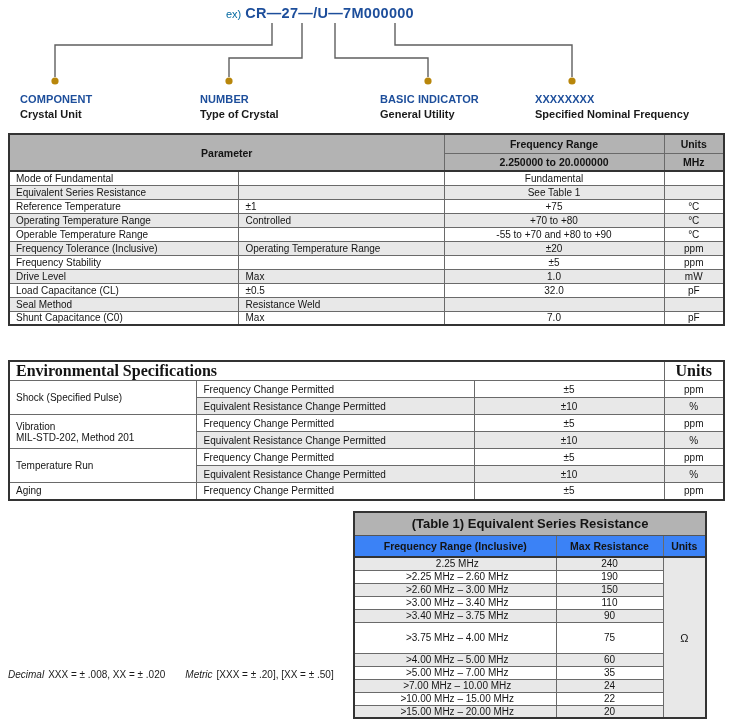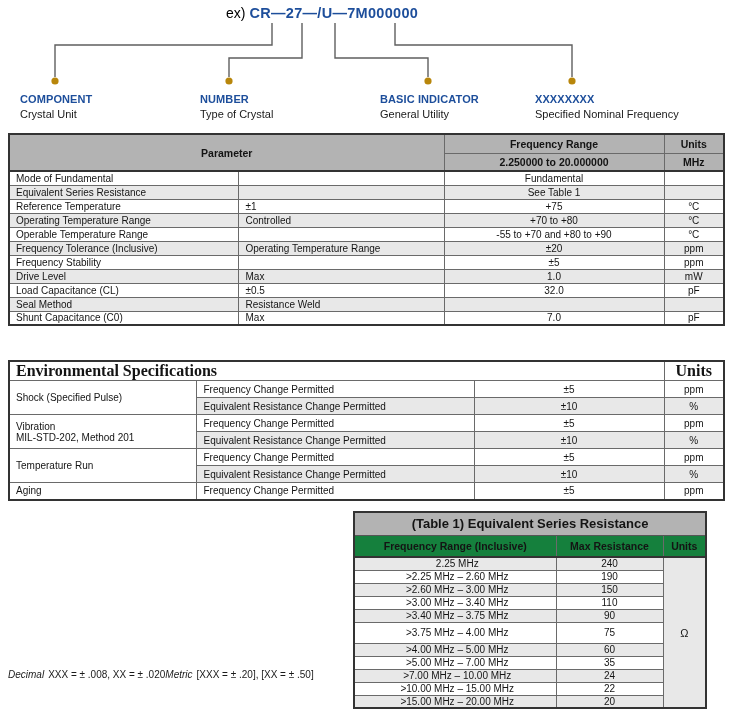--- a/index.html
+++ b/index.html
@@ -6,25 +6,25 @@
   html,body { margin:0; padding:0; }
   body {
     width:730px; height:724px; position:relative; overflow:hidden;
     background:#ffffff; color:#141414;
     font-family:"Liberation Sans", sans-serif;
   }
   .abs { position:absolute; }
 
   
   .title-row { left:226px; top:4px; white-space:nowrap; }
-  .ex { font-size:14px; color:#000000; }
+  .ex { font-size:11px; color:#0369a1; }
   .pn { font-size:14.5px; font-weight:bold; color:#1d4e9b; margin-left:4px; letter-spacing:0.3px; }
   .callout { top:93px; width:170px; }
   .co-label { font-size:11px; font-weight:bold; color:#1d4e9b; letter-spacing:0.1px; white-space:nowrap; }
-  .co-desc { font-size:11px; color:#1a1a1a; margin-top:3px; white-space:nowrap; }
+  .co-desc { font-size:11px; color:#1a1a1a; margin-top:3px; white-space:nowrap;font-weight:bold; }
 
   
   table.tbl { position:absolute; border-collapse:collapse; table-layout:fixed; font-size:10px; color:#141414; border:2px solid #333; }
   table.tbl td { border:1px solid #6a6a6a; padding:0 4px; overflow:hidden; white-space:nowrap; vertical-align:middle; }
   .hdr td { background:#b3b3b3; font-weight:bold; text-align:center; font-size:10.5px; border-color:#565656; }
   tr.alt td { background:#e8e8e8; }
   tr.thick-top td { border-top:2px solid #333; }
   .c-name  { text-align:left;  padding-left:6px !important; }
   .c-qual  { text-align:left;  padding-left:7px !important; }
   .c-val   { text-align:center; }
@@ -32,30 +32,30 @@
 
   
   .envhdr { font-weight:bold; font-size:16px; background:#ffffff;font-family:Liberation Serif, serif; }
   .env-title-cell { text-align:left; padding-left:6px !important; }
   .env-units-cell { text-align:center; }
   td.grp { background:#ffffff; text-align:left; padding-left:6px !important; white-space:normal; }
   tr.gstart td { border-top:1.5px solid #3a3a3a; }
 
   
   .rt-title { background:#b3b3b3; font-weight:bold; text-align:center; font-size:13px; border-color:#565656 !important; }
-  tr.rt-hdr td { background:#15803d; font-weight:bold; text-align:center; font-size:10.5px; border-bottom:2px solid #333; }
+  tr.rt-hdr td { background:#3b82f6; font-weight:bold; text-align:center; font-size:10.5px; border-bottom:2px solid #333; }
   .rt-range { text-align:center; padding-left:8px !important; }
   .rt-max { text-align:center; }
   .rt-units { background:#e8e8e8; text-align:center; font-size:11px; }
 
   
   .footnote { left:8px; top:666px; width:346px; font-size:10px; line-height:15.5px; color:#1a1a1a; }
   .fn-line2 { white-space:nowrap; margin-top:1px; }
   .fn-italic { font-style:italic; }
-  .fn-metric-label { margin-left:0;font-style:italic; }
+  .fn-metric-label { margin-left:20px;font-style:italic; }
   .fn-seg { margin-left:4px; }
 </style>
 </head>
 <body>
 
 <div class="abs title-row">
   <span class="ex">ex)</span><span class="pn">CR—27—/U—7M000000</span>
 </div>
 
 <svg class="abs" style="left:0;top:0" width="730" height="130">
@@ -266,21 +266,21 @@
       <td class="rt-max">150</td>
     </tr>
     <tr style="height:13px">
       <td class="rt-range">&gt;3.00 MHz – 3.40 MHz</td>
       <td class="rt-max">110</td>
     </tr>
     <tr class="alt" style="height:13px">
       <td class="rt-range">&gt;3.40 MHz – 3.75 MHz</td>
       <td class="rt-max">90</td>
     </tr>
-    <tr style="height:21px">
+    <tr style="height:31px">
       <td class="rt-range">&gt;3.75 MHz – 4.00 MHz</td>
       <td class="rt-max">75</td>
     </tr>
     <tr class="alt" style="height:13px">
       <td class="rt-range">&gt;4.00 MHz – 5.00 MHz</td>
       <td class="rt-max">60</td>
     </tr>
     <tr style="height:13px">
       <td class="rt-range">&gt;5.00 MHz – 7.00 MHz</td>
       <td class="rt-max">35</td>

